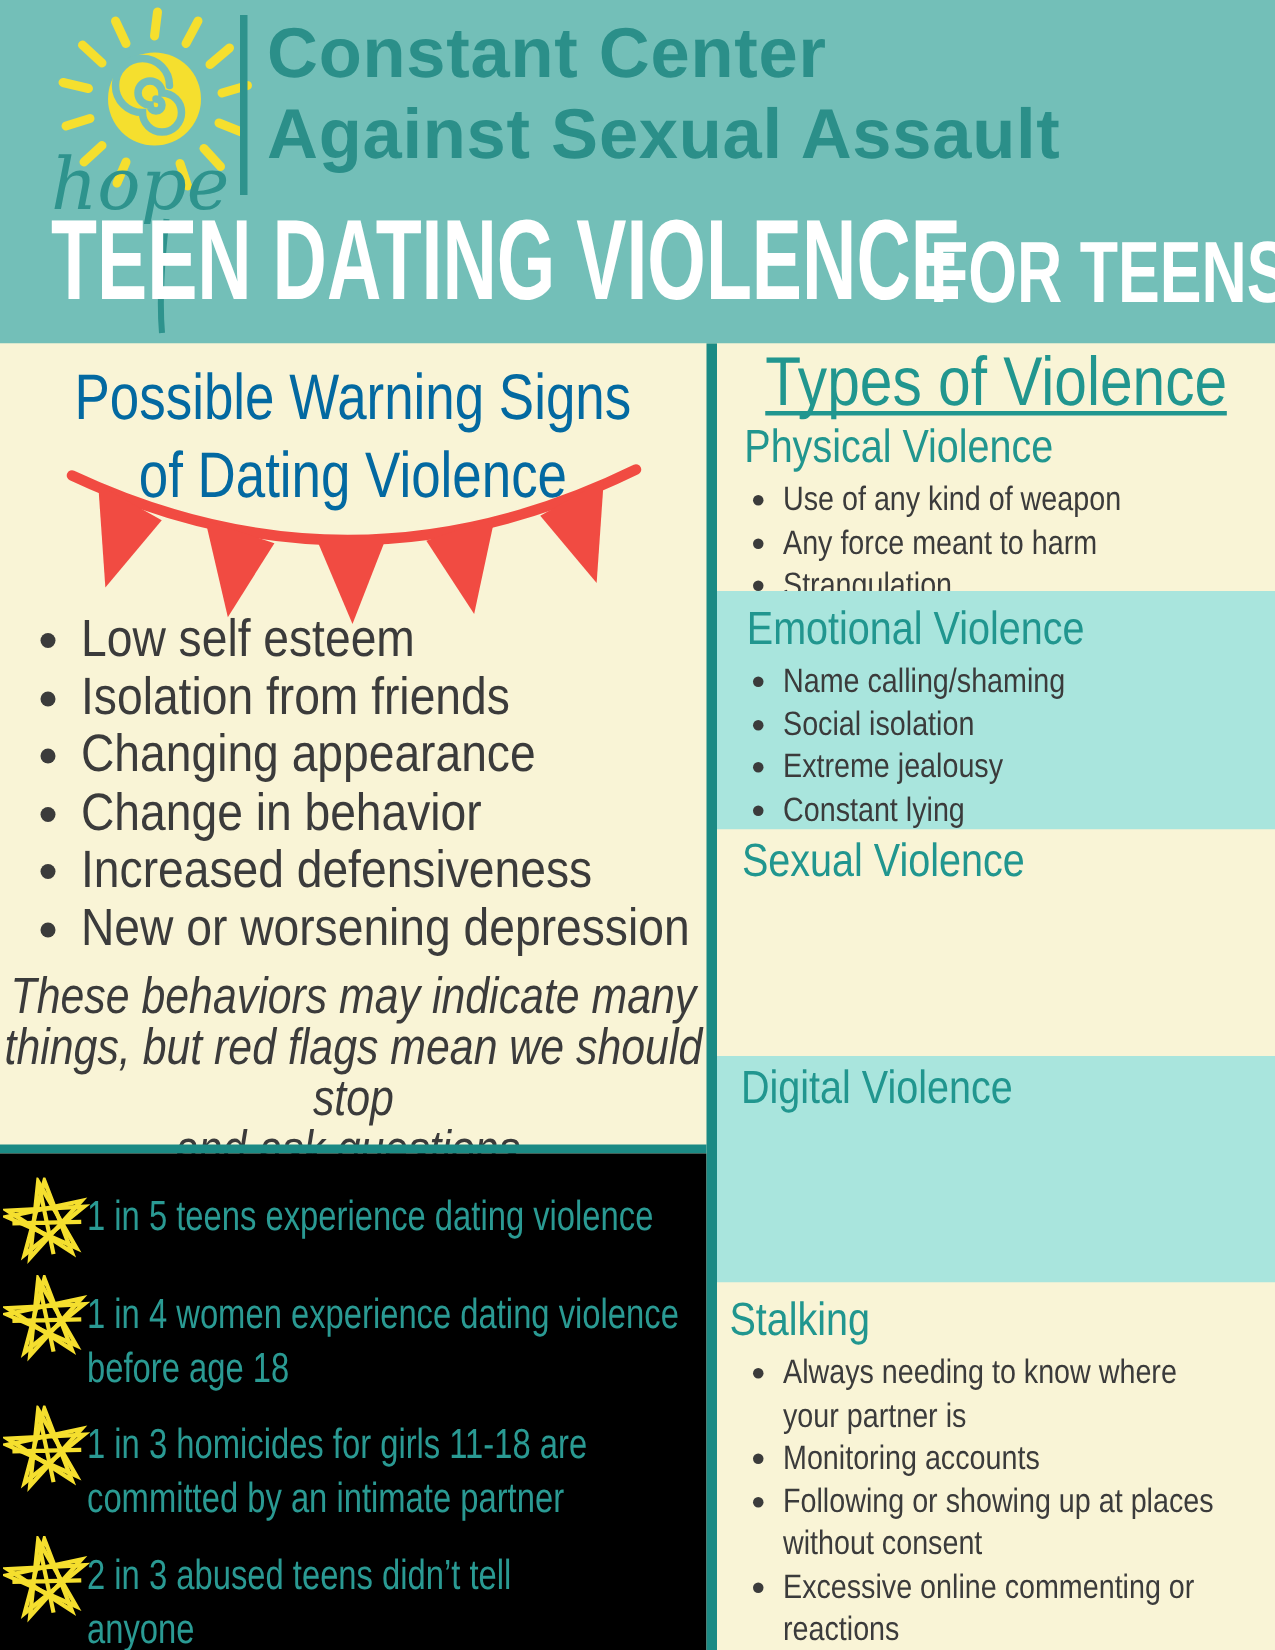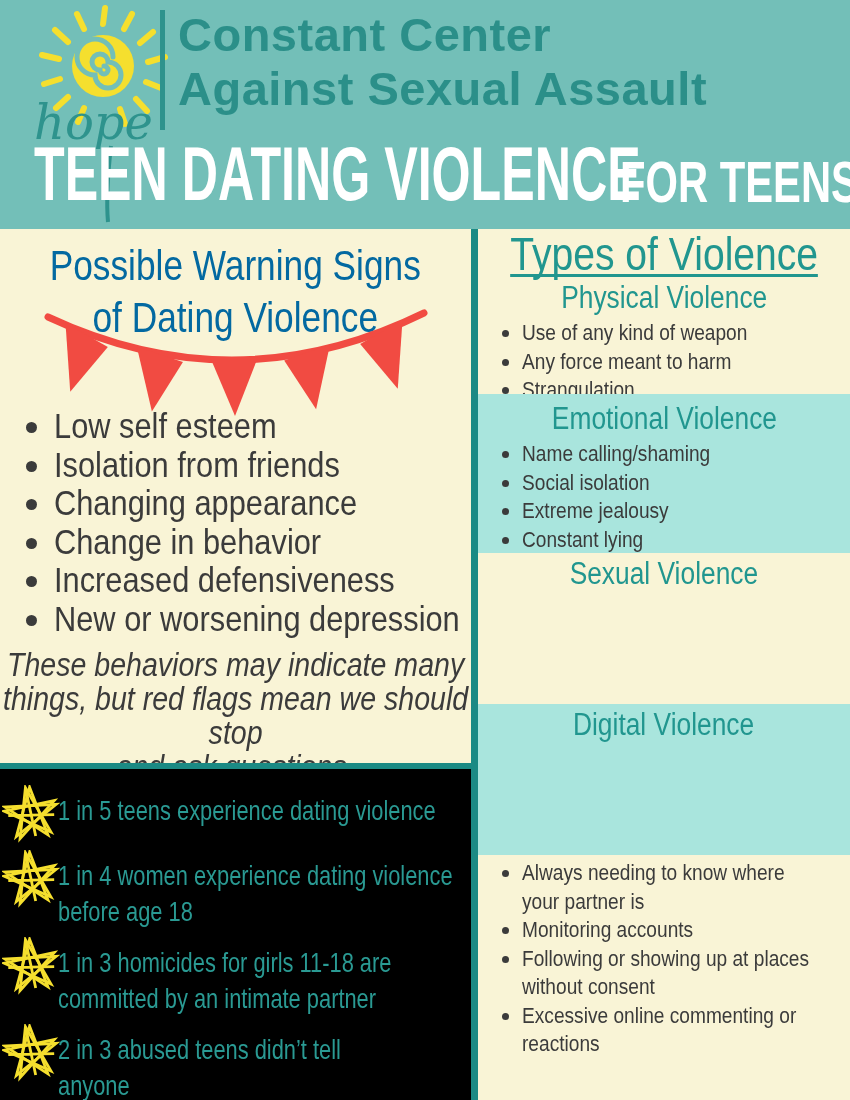--- a/index.html
+++ b/index.html
@@ -58,21 +58,21 @@
   }
 
   
   .sec { width:372px; box-sizing:border-box; overflow:hidden; }
   .sec.cream { background:#f9f4d6; }
   .sec.mint  { background:#a9e5dd; }
   .s1 { height:165px; } .s2 { height:159px; } .s3 { height:151px; } .s4 { height:151px; } .s5 { height:245px; }
   .sec h2 { margin:6px 0 0 0; text-align:center; font-weight:400; font-size:46px; line-height:38px; color:#21968f; }
   .sec h2 span { display:inline-block; transform:scaleX(0.85); transform-origin:center top;
                  border-bottom:3px solid #21968f; padding-bottom:1px; }
-  .sec h3 { margin:4px 0 0 0; text-align:center; font-weight:400; font-size:31px; line-height:34px; color:#21968f; }
+  .sec h3 { margin:4px 0 0 0; font-weight:400; font-size:31px; line-height:34px; color:#21968f; }
   .s2 h3, .s5 h3 { margin-top:8px; }
   .sec h3 span { display:inline-block; transform:scaleX(0.85); transform-origin:center top; }
   .sec ul { margin:4px 0 0 0; padding:0 0 0 44px; list-style:disc outside; }
   .sec li { font-size:22.5px; line-height:28.5px; color:#3b3b3b; }
   .sec li span { display:inline-block; width:116%; transform:scaleX(0.85); transform-origin:left top; white-space:pre-line; vertical-align:top; }
 </style>
 </head>
 <body>
 
 <div class="poster">
@@ -228,20 +228,21 @@
 
       <section class="sec cream s3">
         <h3><span>Sexual Violence</span></h3>
       </section>
 
       <section class="sec mint s4">
         <h3><span>Digital Violence</span></h3>
       </section>
 
       <section class="sec cream s5">
+        <h3><span>Stalking</span></h3>
         <ul>
           <li><span>Always needing to know where
 your partner is</span></li>
           <li><span>Monitoring accounts</span></li>
           <li><span>Following or showing up at places
 without consent</span></li>
           <li><span>Excessive online commenting or
 reactions</span></li>
         </ul>
       </section>

